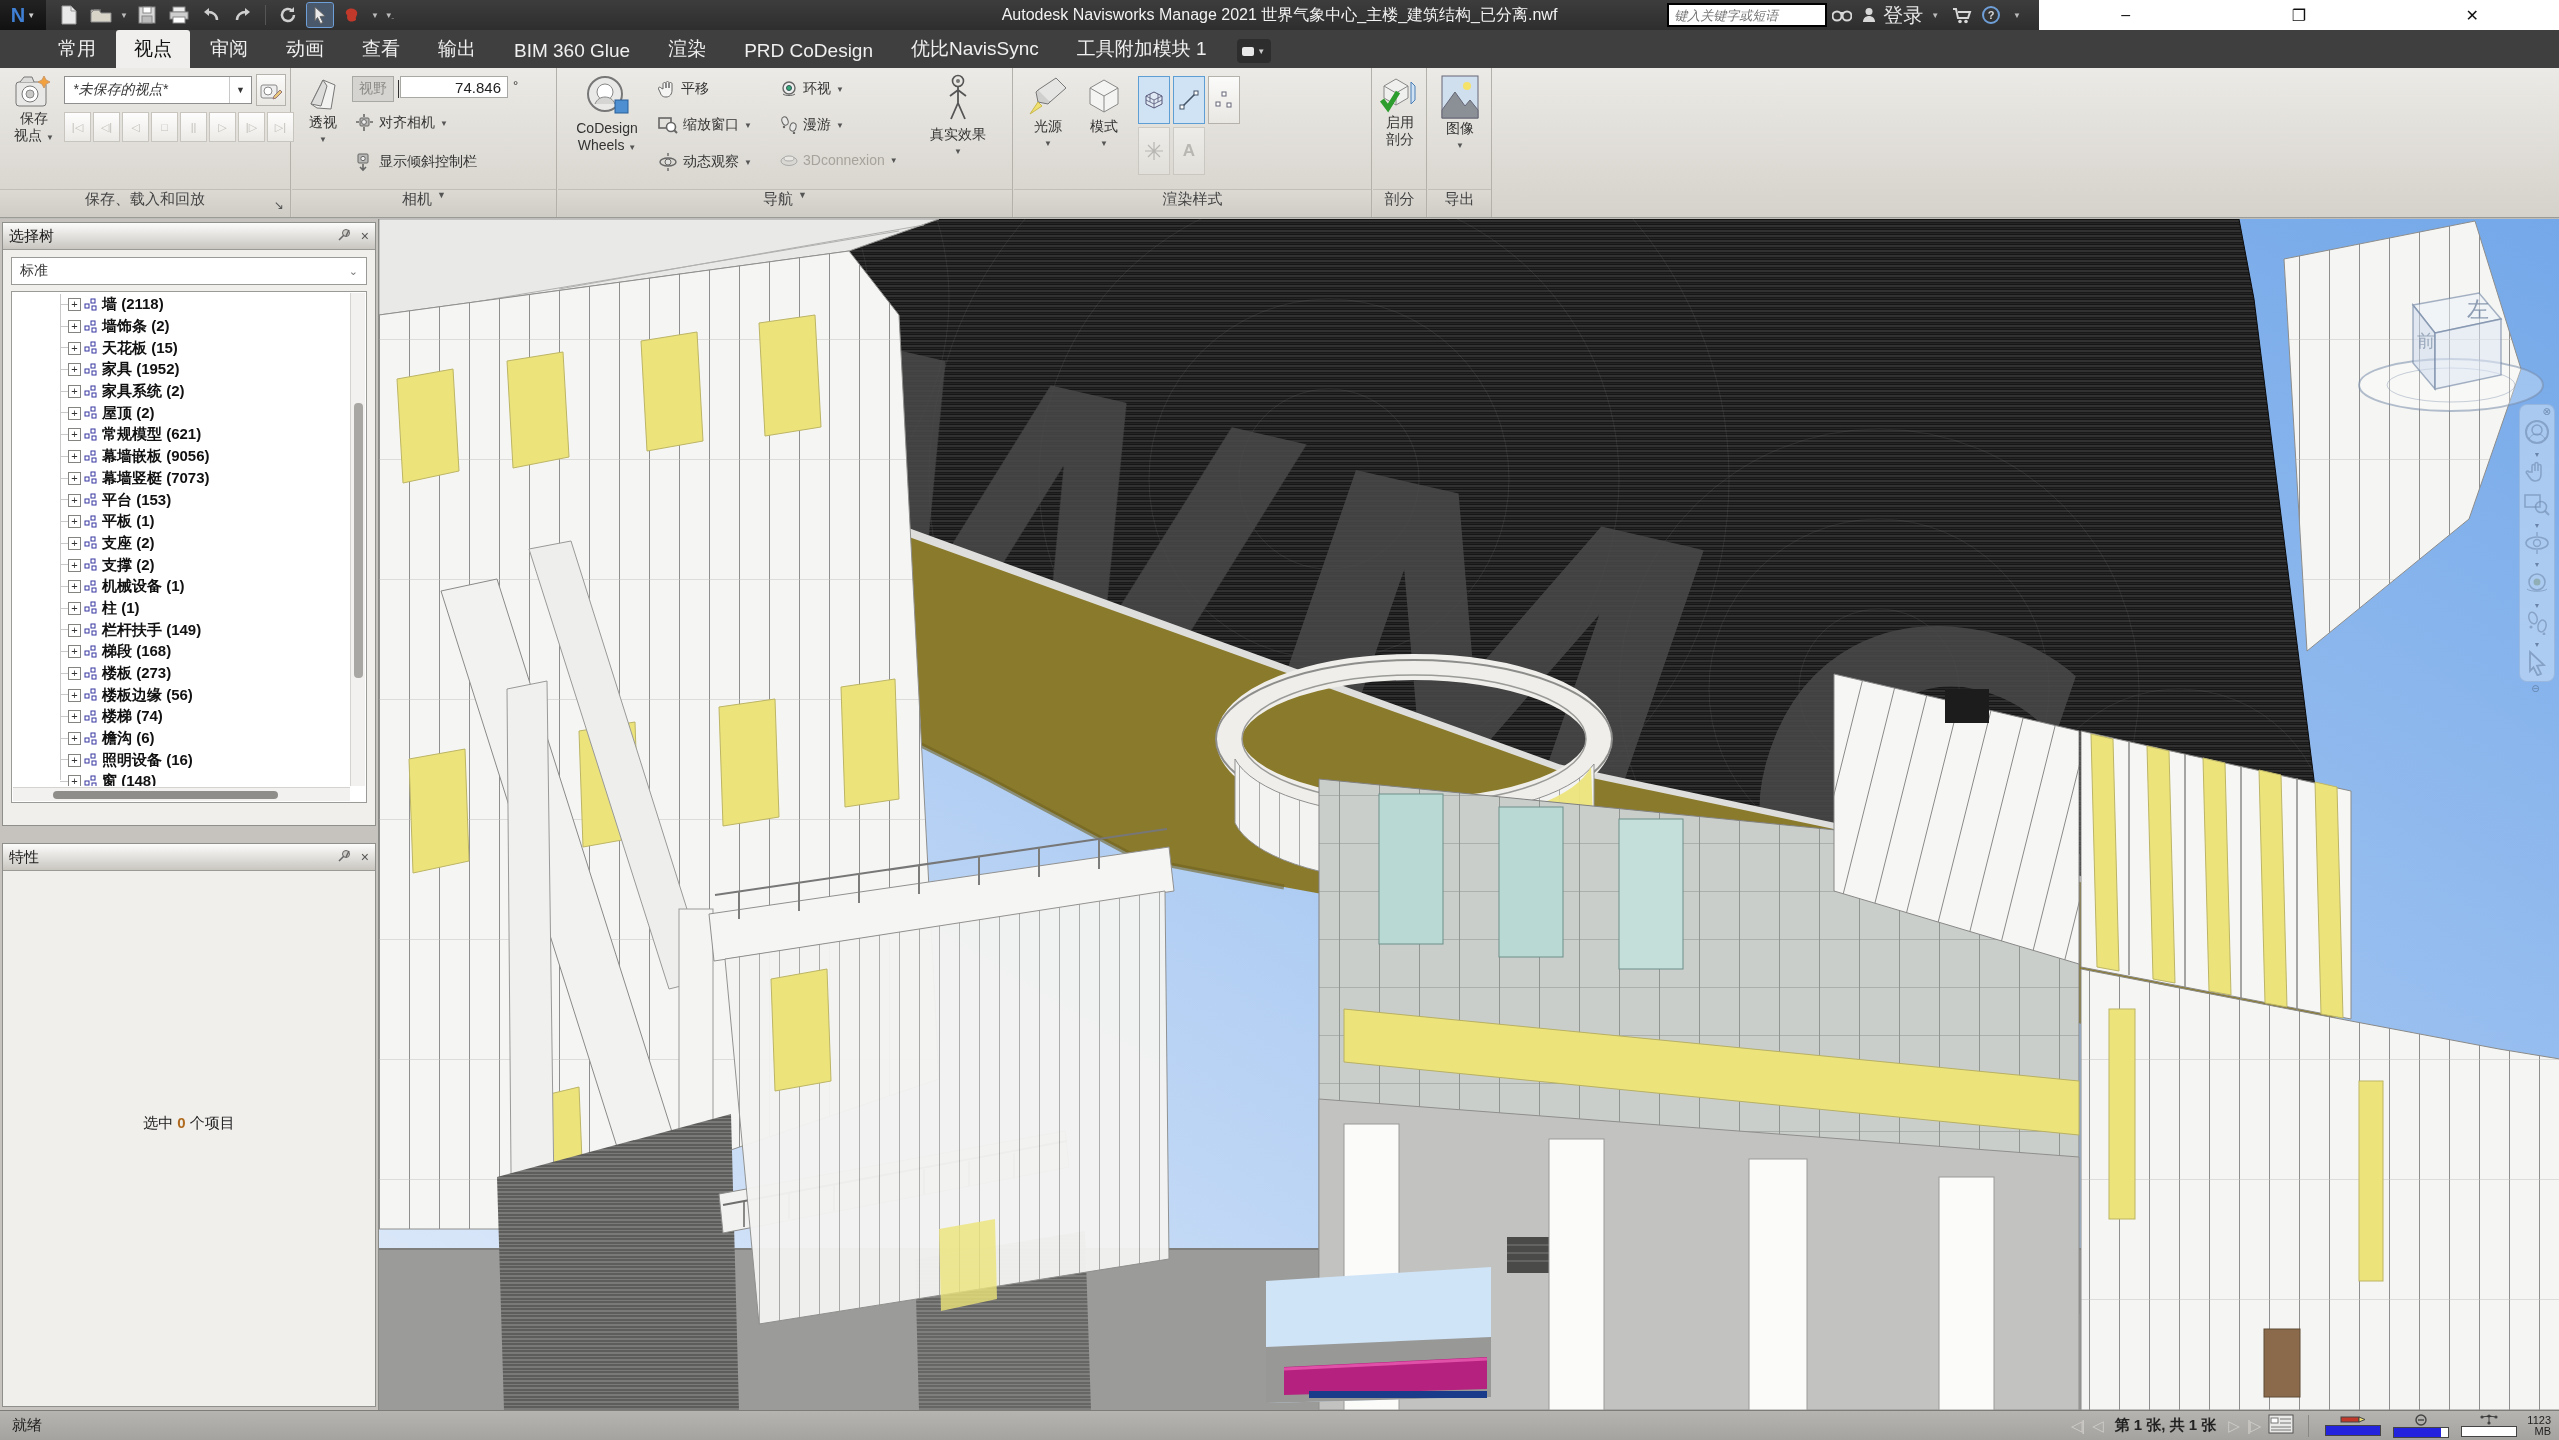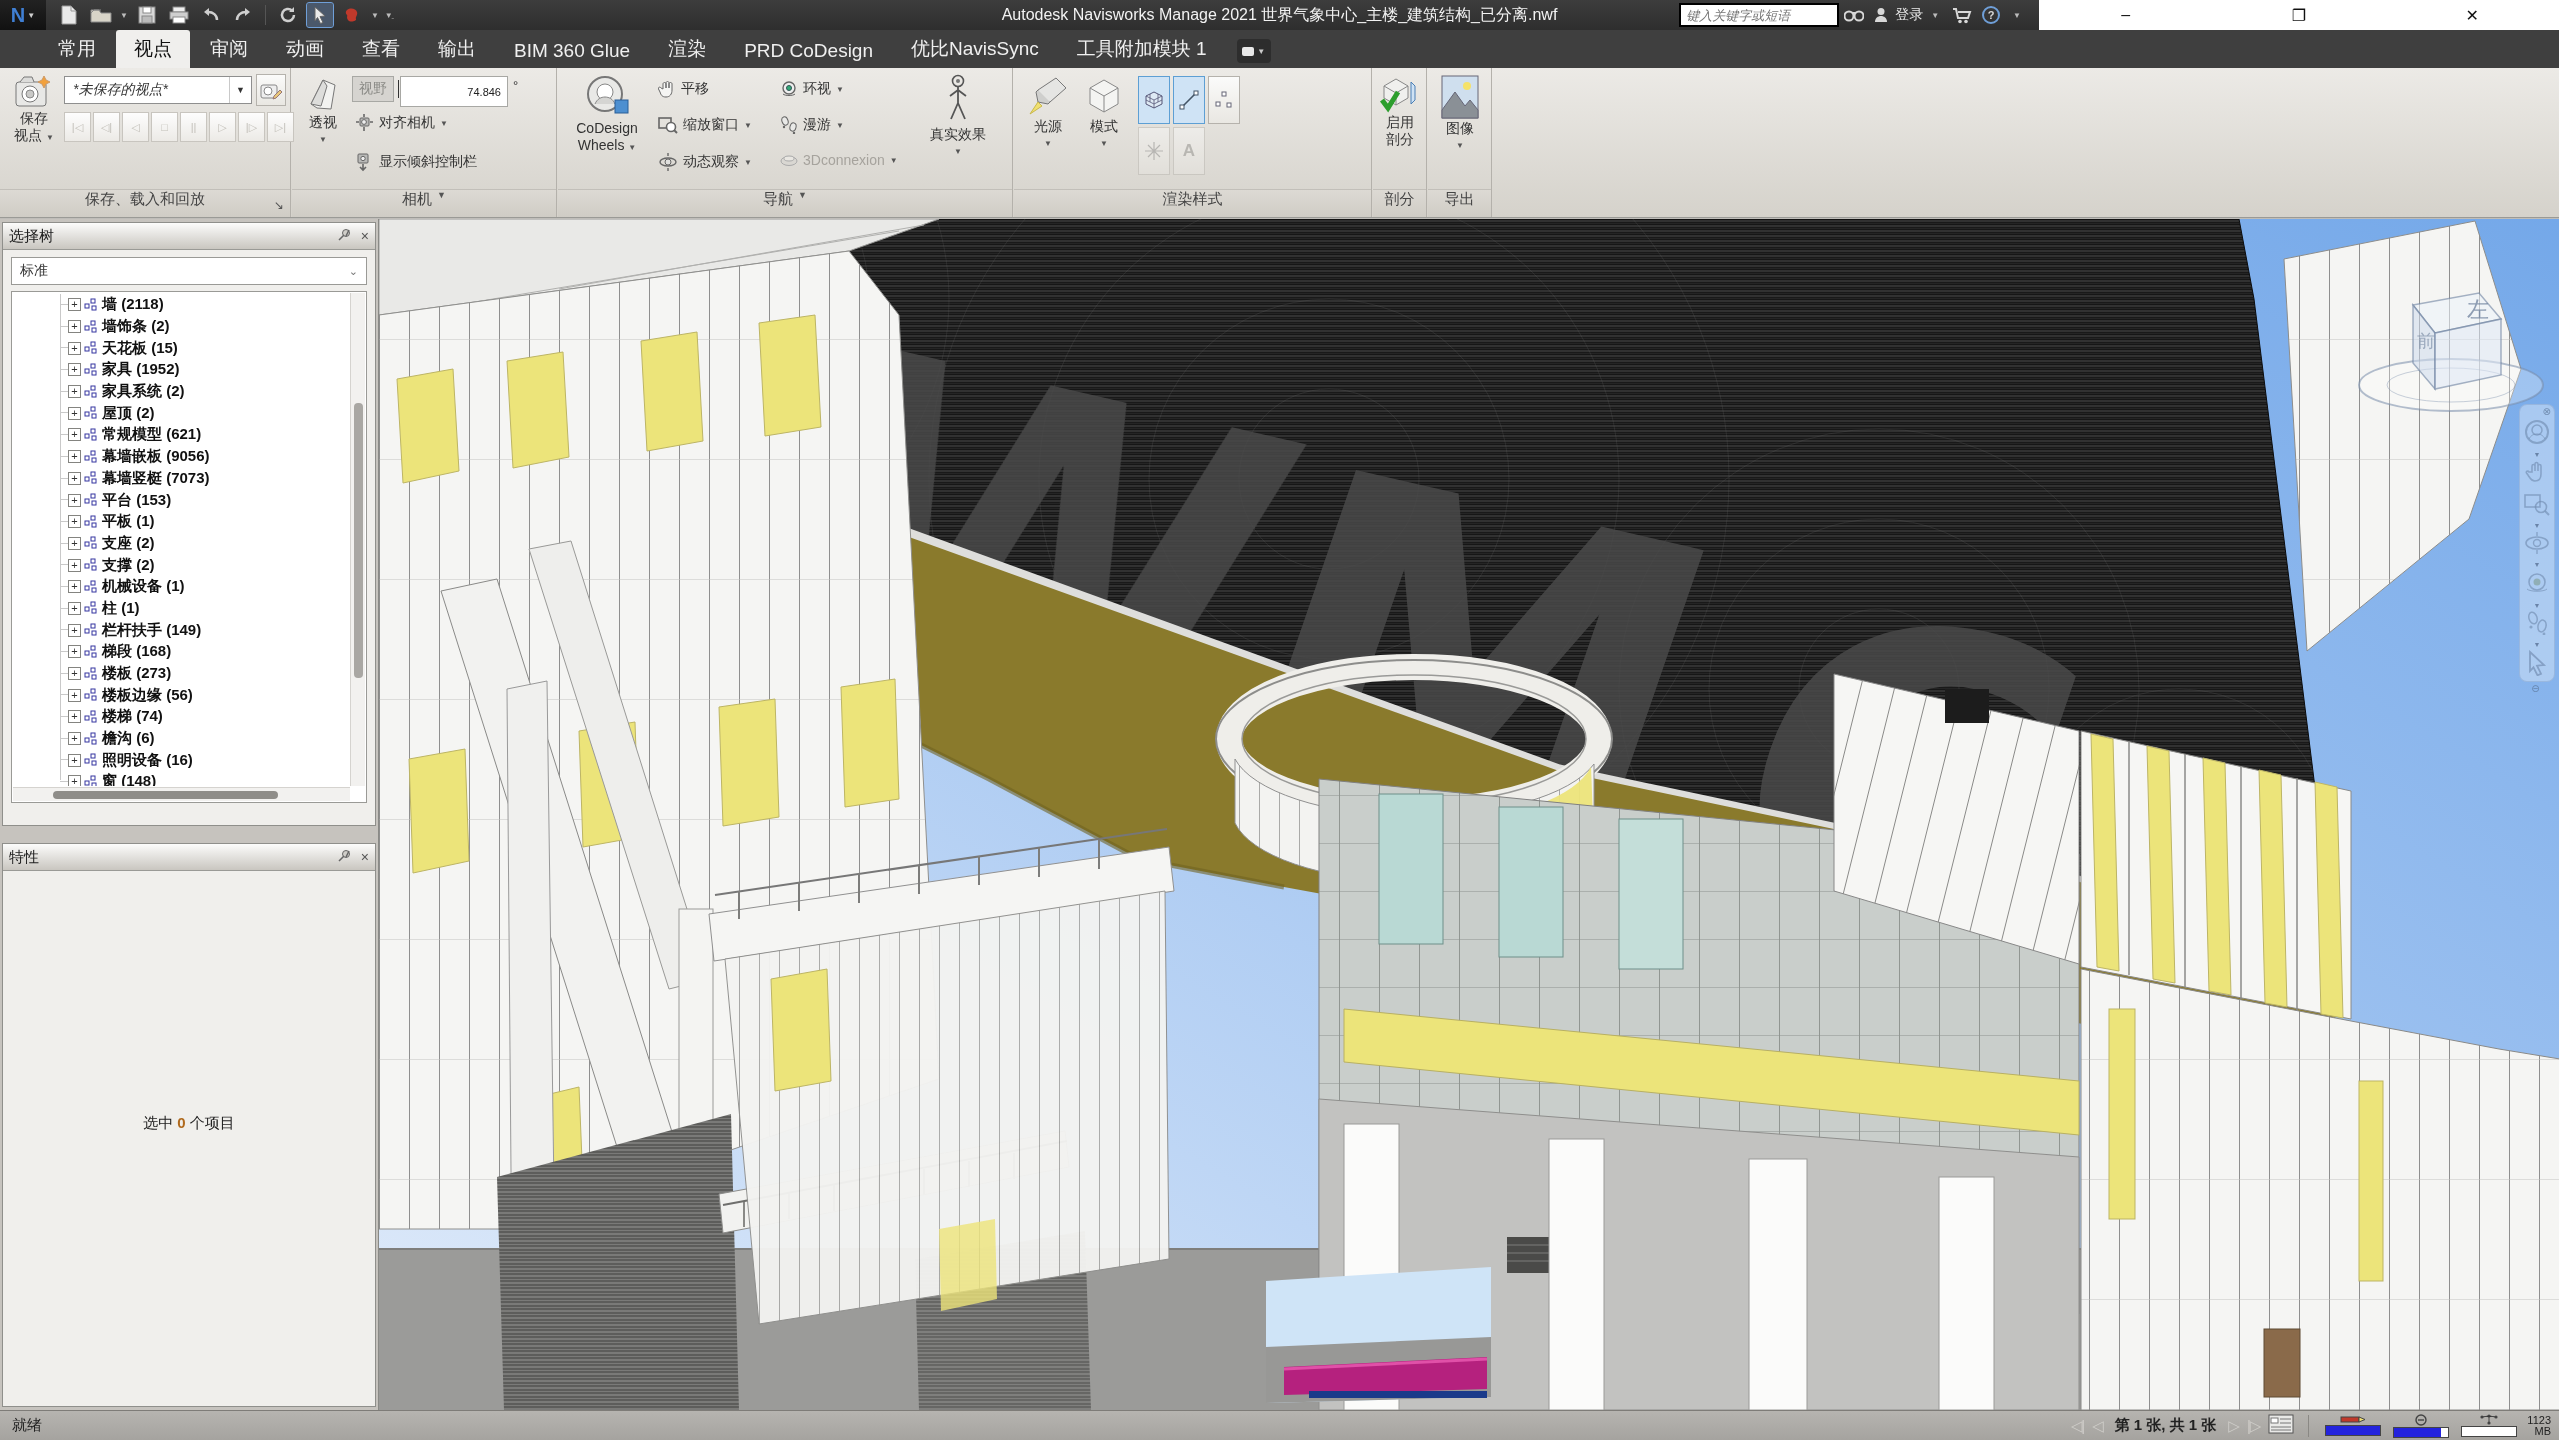--- a/index.html
+++ b/index.html
@@ -17,21 +17,21 @@
   .qat .qbtn { width:26px; height:24px; display:flex; align-items:center; justify-content:center; border-radius:2px; }
   .qat .qbtn.sel { background:#4a586b; outline:1px solid #6f9fd8; }
   .qat .sep { width:1px; height:20px; background:#555; margin:0 3px; }
   .qat .dd { color:#bbb; font-size:8px; }
   .title-text { position:absolute; left:0; right:0; top:0; height:30px; line-height:30px;
     text-align:center; color:#f2f2f2; font-size:16px; pointer-events:none; }
   .tb-right { position:absolute; right:0; top:0; height:30px; display:flex; align-items:center;margin-left:34px; }
   .searchbox { width:160px; height:24px; background:#fff; border:2px solid #000; color:#777;
     font-style:italic; font-size:13px; padding:0 5px; }
   .tbicon { display:flex; align-items:center; justify-content:center; margin:0 5px; color:#d8d8d8; font-size:13px; }
-  .signin { color:#e8e8e8; font-size:14px; margin-left:2px; }
+  .signin { color:#e8e8e8; font-size:20px; margin-left:2px; }
   .tb-dd { color:#bbb; font-size:8px; margin:0 8px; }
   .winctl { width:520px; height:30px; background:#fff; display:flex; align-items:center;
     justify-content:space-around; color:#111; font-size:16px; margin-left:10px; }
   .winctl span { width:60px; text-align:center; }
 
   
   .tabrow { position:absolute; left:0; top:30px; width:2559px; height:38px; background:#3f3f3f;
     display:flex; align-items:flex-end; padding-left:40px; }
   .tab { color:#f0f0f0; font-size:19px; padding:6px 18px; margin-right:2px; }
   .tab.active { background:#f0efed; color:#111; border-radius:3px 3px 0 0; }
@@ -57,22 +57,22 @@
   .smallrow.disabled { color:#a6a39d; }
   .vp-dropdown { position:absolute; height:28px; background:#fff; border:1px solid #8f8f8f;
     display:flex; align-items:center; font-size:14px; color:#333; font-style:italic; padding-left:8px; }
   .vp-dropdown .arrowbox { margin-left:auto; width:22px; height:100%; display:flex; align-items:center;
     justify-content:center; border-left:1px solid #c9c9c9; font-size:9px; font-style:normal; color:#333; }
   .playrow { position:absolute; display:flex; gap:2px; }
   .pbtn { width:27px; height:30px; background:linear-gradient(#fdfdfd,#eceae6); border:1px solid #c8c5bf;
     color:#c3c0ba; font-size:11px; display:flex; align-items:center; justify-content:center; }
   .fovchip { position:absolute; height:26px; background:#d6d4d0; border:1px solid #a8a8a4;
     color:#8a8a86; font-size:14px; display:flex; align-items:center; padding:0 6px; }
-  .fovval { position:absolute; height:31px; background:#fff; border:1px solid #a8a8a4;
-    font-size:11px; color:#222; display:flex; align-items:center; justify-content:flex-end; padding:0 6px; }
+  .fovval { position:absolute; height:22px; background:#fff; border:1px solid #a8a8a4;
+    font-size:15px; color:#222; display:flex; align-items:center; justify-content:flex-end; padding:0 6px; }
   .fovcaret { position:absolute; width:1px; height:18px; background:#333; }
   .fovdeg { position:absolute; font-size:13px; color:#333; }
   .togglegrid { position:absolute; display:grid; grid-template-columns:32px 32px 32px; grid-auto-rows:48px; gap:3px; }
   .tg { border:1px solid #b5b2ac; background:linear-gradient(#fbfbfa,#e9e7e2); display:flex;
     align-items:center; justify-content:center; }
   .tg.on { background:#cfe3f5; border:1px solid #5d9fd4; }
   .tg.off { opacity:.45; }
   .tg .A { font-size:17px; color:#8a8a86; font-weight:bold; }
 
   

